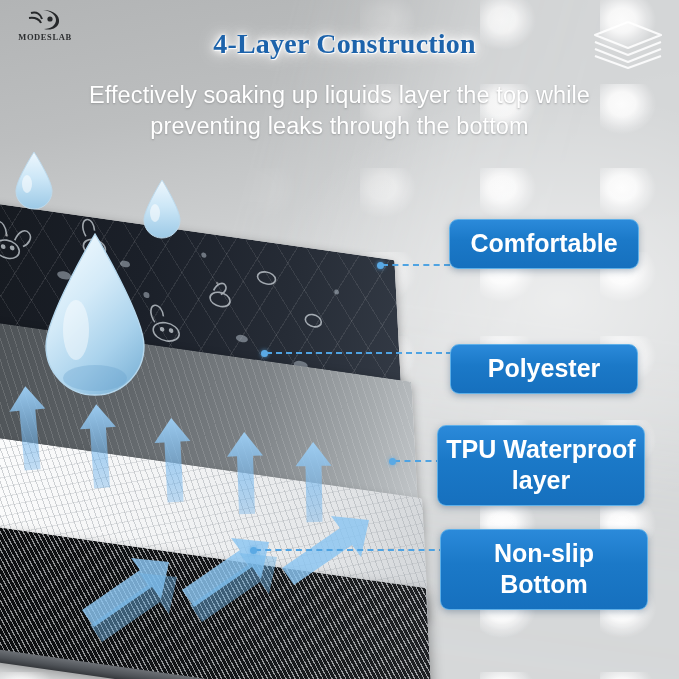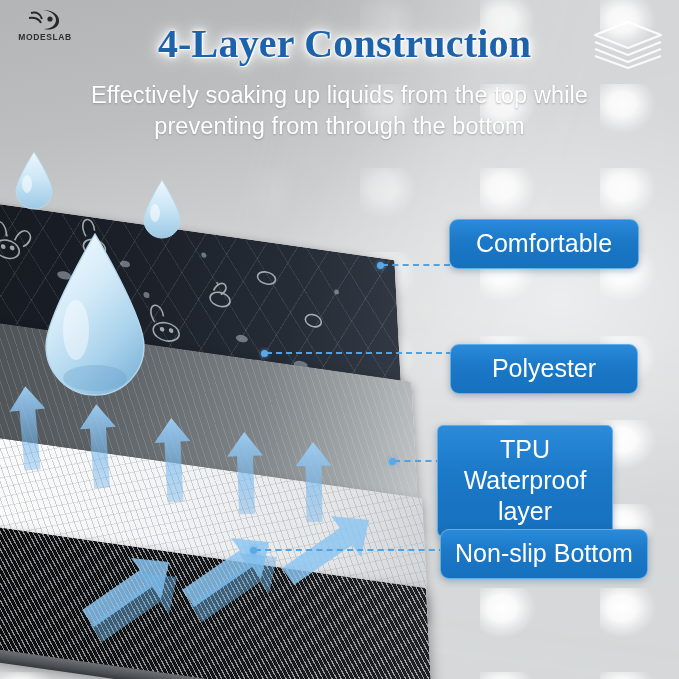--- a/index.html
+++ b/index.html
@@ -33,28 +33,28 @@
   .bubbleshade{
     position:absolute;inset:0;pointer-events:none;
     background:radial-gradient(ellipse 420px 300px at 560px 300px, rgba(255,255,255,.55), rgba(255,255,255,0) 70%);
   }
 
   
   .logo{position:absolute;left:13px;top:9px;width:64px;height:36px;}
   .logo-mark{position:relative;width:36px;height:22px;margin:0 auto;}
   .logo-mark svg{display:block;}
   .logo-text{
-    font-family:Liberation Sans, sans-serif;font-weight:700;
+    font-family:Liberation Serif, serif;font-weight:700;
     font-size:8.5px;letter-spacing:.6px;color:#2d2f31;text-align:center;margin-top:1px;
   }
 
   .title{
     position:absolute;left:0;right:0;top:22px;text-align:center;
     font-family:"Liberation Serif","DejaVu Serif",serif;
-    font-weight:700;font-size:40px;line-height:44px;letter-spacing:.2px;
+    font-weight:700;font-size:28px;line-height:44px;letter-spacing:.2px;
     color:#1d63ab;
     text-shadow:
       0 0 3px #ffffff, 0 0 7px #ffffff, 0 0 13px #ffffff,
       0 0 20px rgba(255,255,255,.95), 1px 1px 0 rgba(255,255,255,.9);
     padding-left:10px;
   }
   .stack-icon{
     position:absolute;right:12px;top:18px;width:78px;height:52px;opacity:.93;
   }
   .subtitle{
@@ -144,20 +144,21 @@
     position:absolute;
     background:linear-gradient(180deg,#2b8ada 0%,#1b79c8 42%,#1670be 100%);
     border:1.6px solid #5fb0e8;
     border-radius:9px;
     color:#ffffff;
     text-align:center;
     font-size:25px;line-height:31px;
     padding:8px 6px 9px;
     box-shadow:0 2px 7px rgba(40,70,100,.35);
     box-sizing:border-box;
+    font-weight:bold;
   }
   .dash{
     position:absolute;height:0;border-top:2.4px dashed #4fa3e2;
   }
   .dash::before{
     content:"";position:absolute;left:-5px;top:-4px;width:7px;height:7px;border-radius:50%;
     background:#5aa9e4;box-shadow:0 0 4px rgba(90,169,228,.8);
   }
 </style>
 </head>
@@ -288,34 +289,34 @@
 
   <svg class="stack-icon" viewBox="0 0 78 52">
     <g fill="none" stroke="#ffffff" stroke-width="2.2" stroke-linejoin="round" opacity=".95">
       <path d="M39 4 L72 17 L39 30 L6 17 Z"></path>
       <path d="M6 24 L39 37 L72 24"></path>
       <path d="M6 31 L39 44 L72 31"></path>
       <path d="M6 38 L39 50 L72 38"></path>
     </g>
   </svg>
 
-  <div class="subtitle">Effectively soaking up liquids from the top while preventing from through the bottom</div>
+  <div class="subtitle">Effectively soaking up liquids layer the top while preventing leaks through the bottom</div>
 
   <div class="dash" style="left:382px;top:264px;width:68px;"></div>
   <div class="label" style="left:449px;top:219px;width:190px;">
     <div>Comfortable</div>
   </div>
 
   <div class="dash" style="left:266px;top:352px;width:186px;"></div>
   <div class="label" style="left:450px;top:320px;width:188px;margin-top:24px;">
     <div>Polyester</div>
   </div>
 
   <div class="dash" style="left:394px;top:460px;width:48px;"></div>
-  <div class="label" style="left:437px;top:425px;width:176px;border-radius:6px;">
+  <div class="label" style="left:437px;top:425px;width:208px;">
     <div>TPU Waterproof</div>
     <div>layer</div>
   </div>
 
   <div class="dash" style="left:255px;top:549px;width:190px;"></div>
   <div class="label" style="left:440px;top:529px;width:208px;">
     <div>Non-slip Bottom</div>
   </div>
 
 </div>

